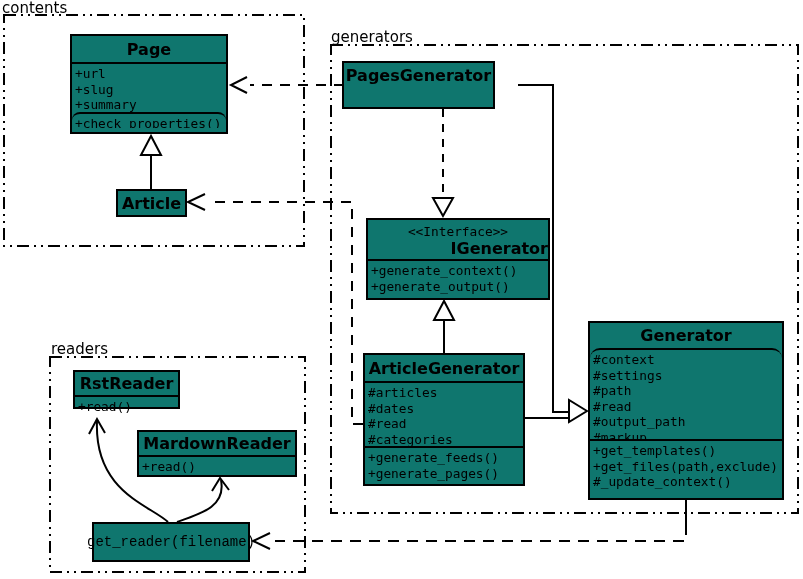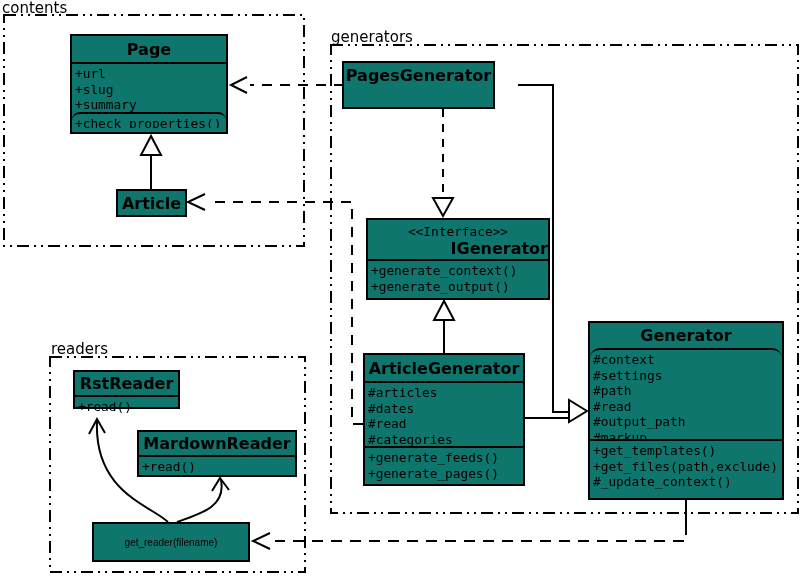--- a/index.html
+++ b/index.html
@@ -33,21 +33,21 @@
   .compartment {
     border-top:2px solid #000; box-sizing:border-box;
     padding:2px 2px 0 3px; overflow:hidden;
   }
   .member {
     font-family:"DejaVu Sans Mono", monospace; font-size:12.8px;
     line-height:15.5px; white-space:pre;
   }
   .plain-label {
     display:flex; align-items:center; justify-content:center;
-    font-size:10px; font-family:Liberation Sans, sans-serif; white-space:nowrap;
+    font-size:14px; font-family:Liberation Mono, monospace; white-space:nowrap;
   }
 </style>
 </head>
 <body>
 
 <div class="stage">
 
   <svg class="wires" viewBox="0 0 803 579" xmlns="http://www.w3.org/2000/svg">
 
     <rect x="4" y="15" width="300" height="231" fill="none" stroke="#000" stroke-width="2" stroke-dasharray="12 5 2 5 2 5"></rect>

